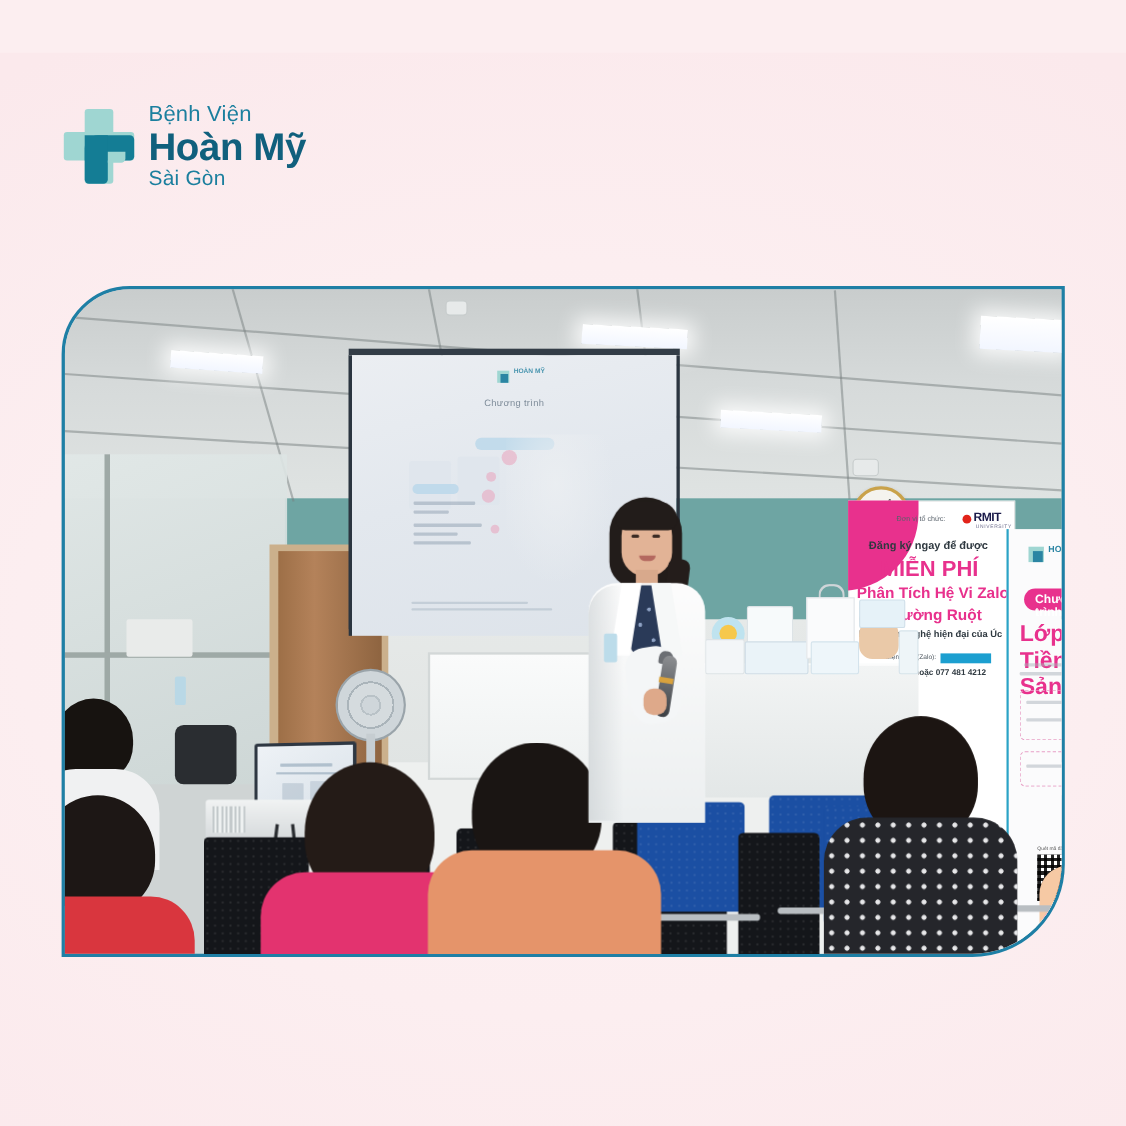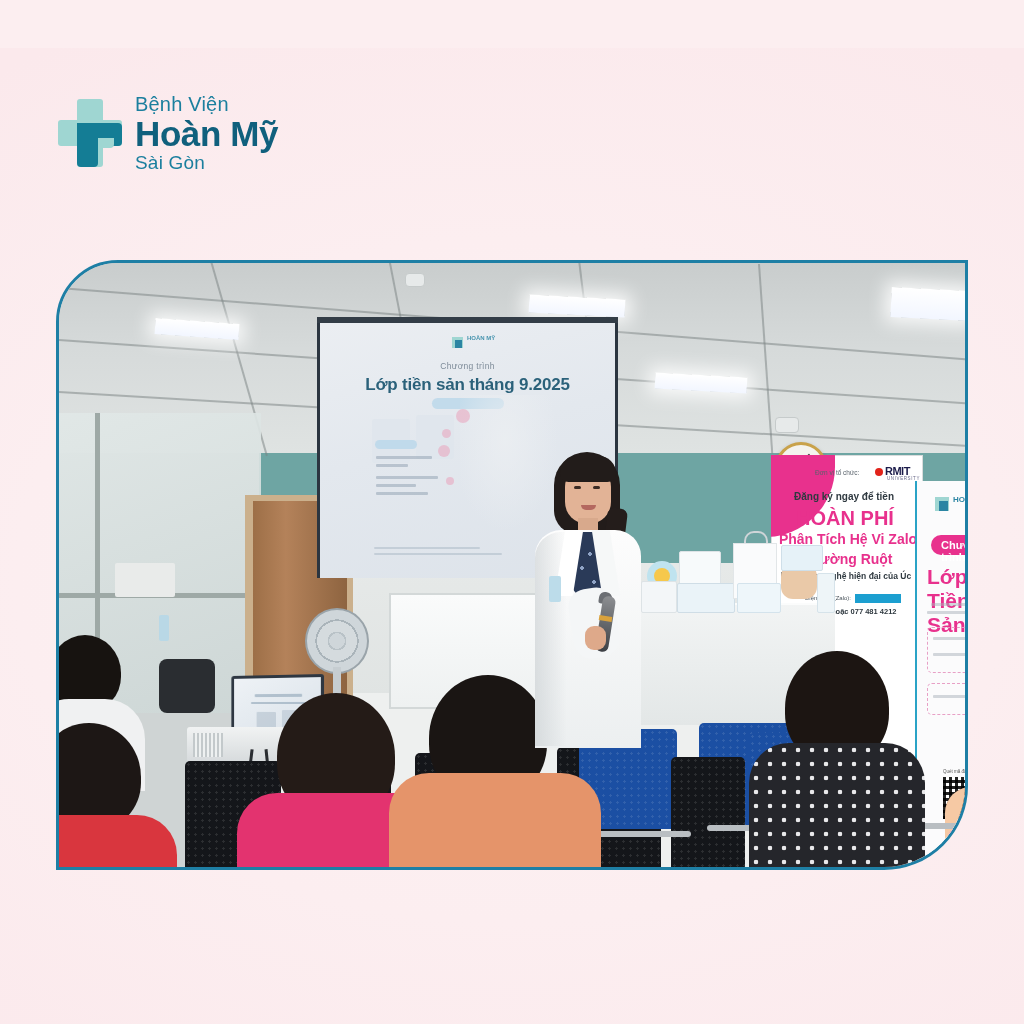--- a/index.html
+++ b/index.html
@@ -552,21 +552,20 @@
       <div class="door-frame" style="left:186px;top:232px;width:108px;height:244px;"></div>
       <div class="door" style="left:194px;top:238px;width:94px;height:238px;"></div>
 
       <div class="whiteboard"></div>
 
       <div id="screen">
         <div id="screen-inner">
           <div class="slide-logo-cross"></div>
           <div class="slide-logo-text">HOÀN MỸ</div>
           <div class="slide-kicker">Chương trình</div>
-          <div class="slide-title">Lớp tiền sản tháng 9.2025</div>
           <div class="slide-sub"></div>
           <div class="slide-photo" style="left:52px;top:96px;width:38px;height:44px;"></div>
           <div class="slide-photo" style="left:96px;top:92px;width:38px;height:44px;"></div>
           <div class="slide-dr"></div>
           <div class="slide-dot" style="left:136px;top:86px;width:14px;height:14px;"></div>
           <div class="slide-dot" style="left:122px;top:106px;width:9px;height:9px;"></div>
           <div class="slide-dot" style="left:118px;top:122px;width:12px;height:12px;"></div>
           <div class="slide-dot" style="left:126px;top:154px;width:8px;height:8px;"></div>
           <div class="slide-chip"></div>
           <div class="slide-line" style="left:56px;top:133px;width:56px;height:3px;"></div>
@@ -585,22 +584,22 @@
         <div class="clk-pin"></div>
       </div>
 
       <div id="standee-a">
         <div class="sa-pink-top"></div>
         <div class="sa-pink-bot"></div>
         <div class="sa-org">Đơn vị tổ chức:</div>
         <div class="sa-rmit-dot"></div>
         <div class="sa-rmit">RMIT</div>
         <div class="sa-rmit-sub">UNIVERSITY</div>
-        <div class="sa-l1">Đăng ký ngay để tiền</div>
-        <div class="sa-l2">HOÀN PHÍ</div>
+        <div class="sa-l1">Đăng ký ngay để được</div>
+        <div class="sa-l2">MIỄN PHÍ</div>
         <div class="sa-l3">Phân Tích Hệ Vi Zalo</div>
         <div class="sa-l4">Đường Ruột</div>
         <div class="sa-l5">bằng công nghệ hiện đại của Úc</div>
         <div class="sa-tel">Điện thoại (Zalo):</div>
         <div class="sa-telbar"></div>
         <div class="sa-tel2">hoặc 077 481 4212</div>
       </div>
 
       <div id="standee-b">
         <div class="sb-cross"></div>

